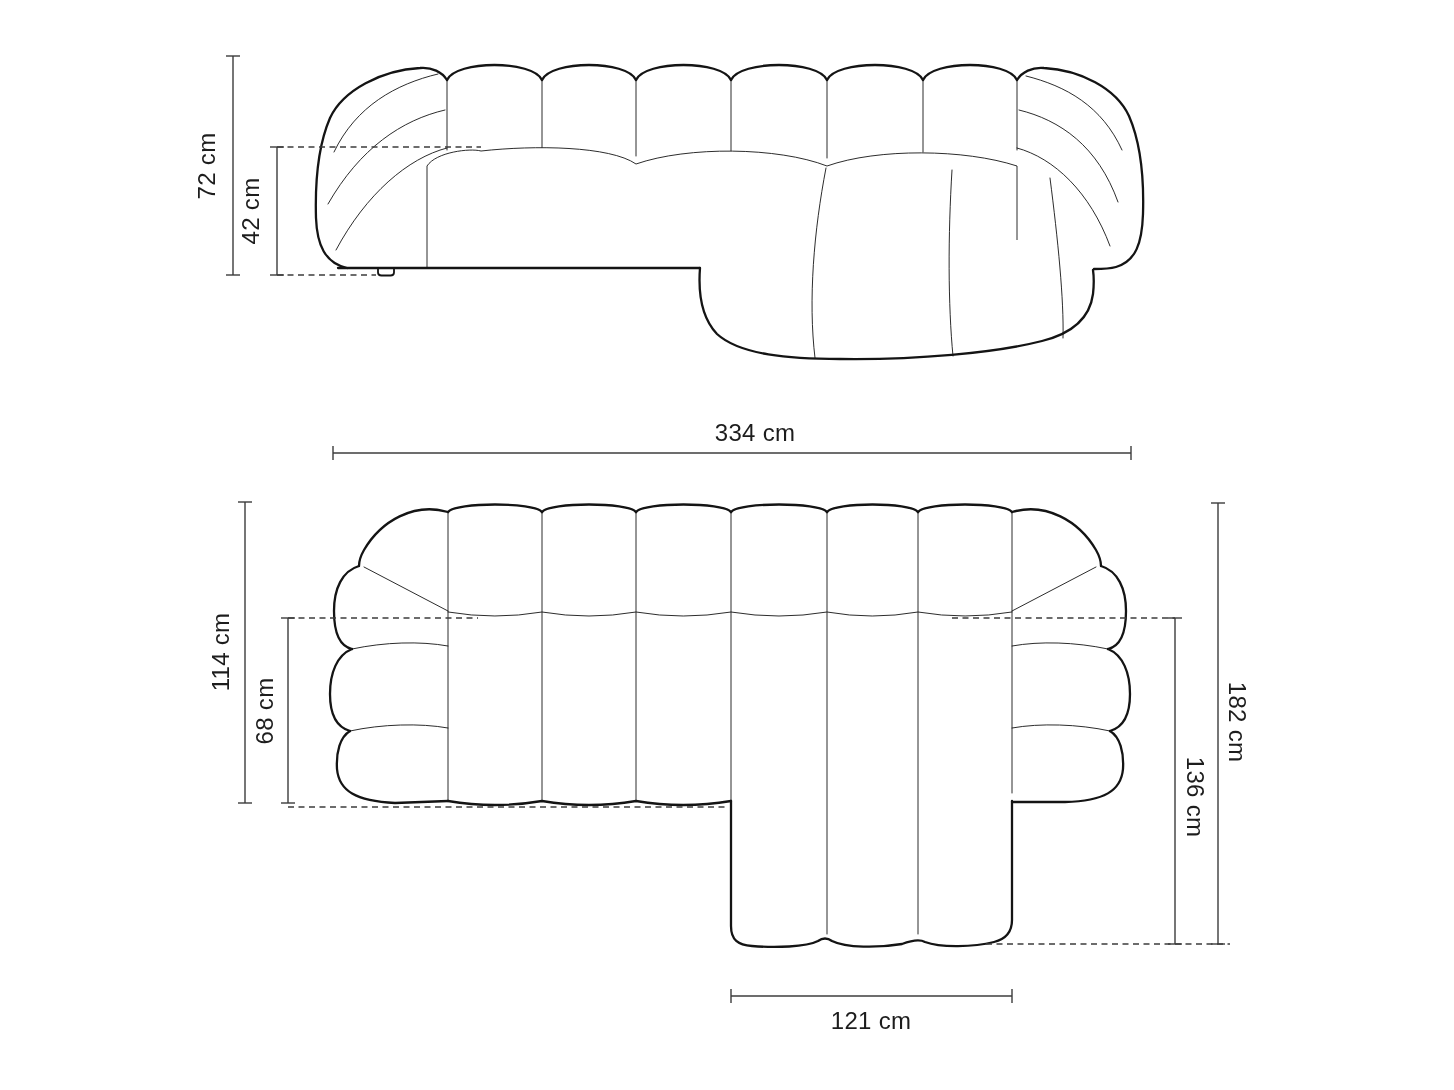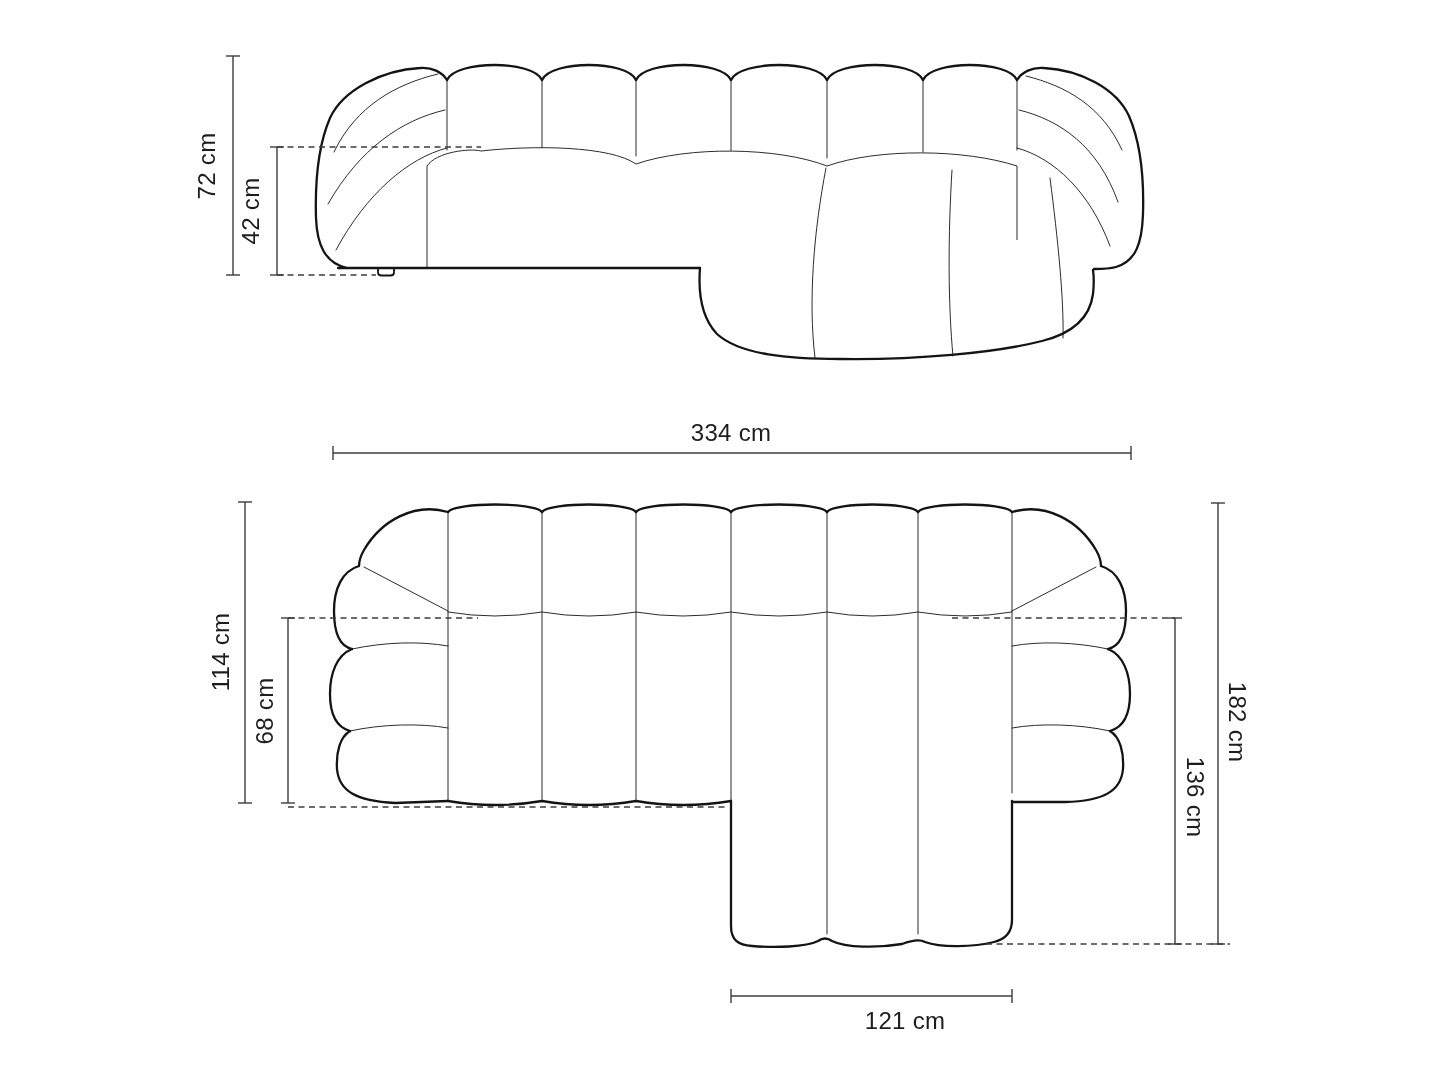--- a/index.html
+++ b/index.html
@@ -165,24 +165,24 @@
       <path d="M952,618 L1175,618"></path>
       <path d="M288,807 L729,807"></path>
       <path d="M986,944 L1230,944"></path>
     </g>
   </svg>
 
   <div class="dim-label rot-ccw" style="left:207px;top:166px;">72 cm</div>
 
   <div class="dim-label rot-ccw" style="left:251px;top:211px;">42 cm</div>
 
-  <div class="dim-label" style="left:731px;top:433px;">334 cm</div>
+  <div class="dim-label" style="left:755px;top:433px;">334 cm</div>
 
   <div class="dim-label rot-ccw" style="left:221px;top:652px;">114 cm</div>
 
   <div class="dim-label rot-ccw" style="left:265px;top:711px;">68 cm</div>
 
   <div class="dim-label rot-cw" style="left:1237px;top:722px;">182 cm</div>
 
   <div class="dim-label rot-cw" style="left:1195px;top:797px;">136 cm</div>
 
-  <div class="dim-label" style="left:905px;top:1021px;">121 cm</div>
+  <div class="dim-label" style="left:871px;top:1021px;">121 cm</div>
 </div>
 
 </body></html>

